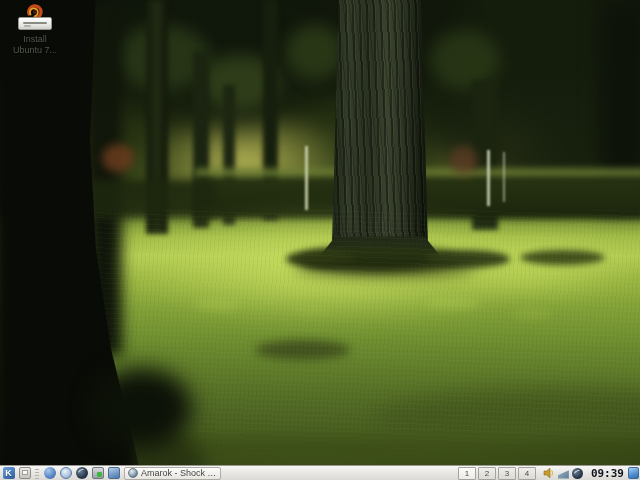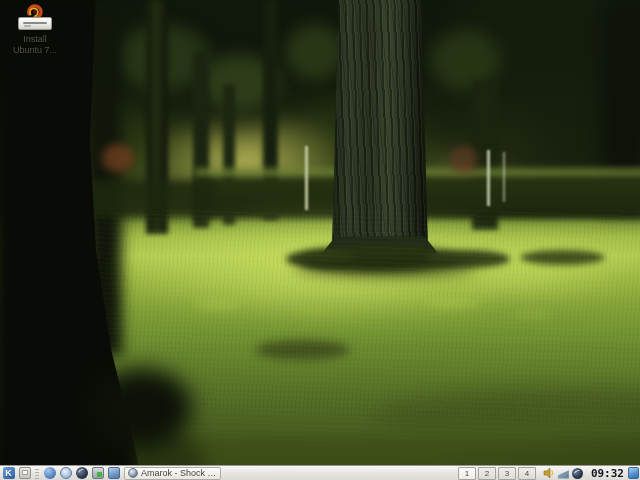--- a/index.html
+++ b/index.html
@@ -221,18 +221,18 @@
 
     <div class="tray">
       <svg class="vol-ico" viewBox="0 0 12 12" xmlns="http://www.w3.org/2000/svg">
         <polygon points="1,4 3.5,4 7,1.2 7,10.8 3.5,8 1,8" fill="#c79c2a" stroke="#8a6d1d" stroke-width="0.6"></polygon>
         <path d="M8.5 3.5 A3.4 3.4 0 0 1 8.5 8.5" stroke="#d8bb54" stroke-width="1.1" fill="none"></path>
       </svg>
       <span class="net-ico"></span>
       <span class="ql-dark-globe tray-globe"></span>
     </div>
 
-    <div class="clock">09:32</div>
+    <div class="clock">09:39</div>
 
     <span class="clip-ico"></span>
   </div>
 
 </div>
 
 </body></html>

